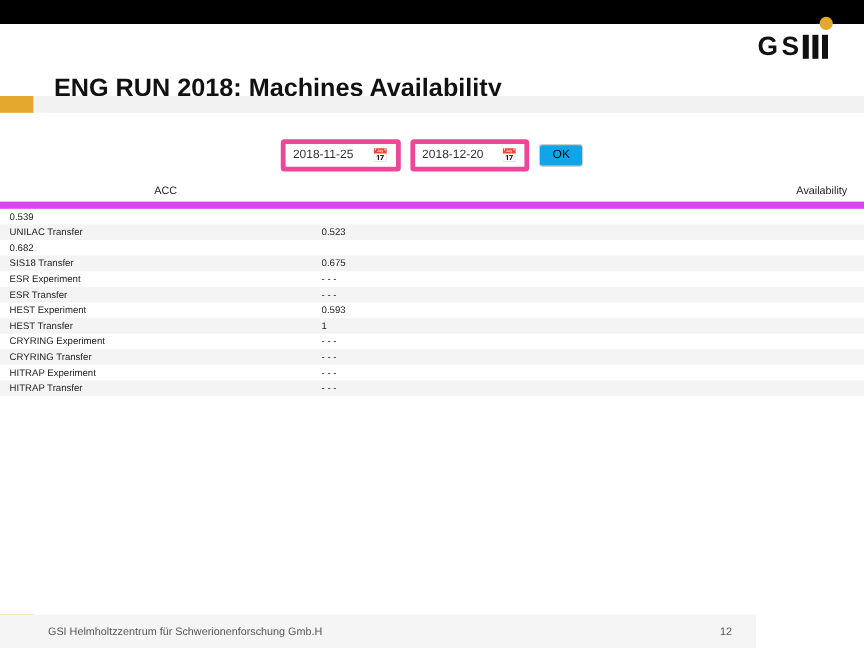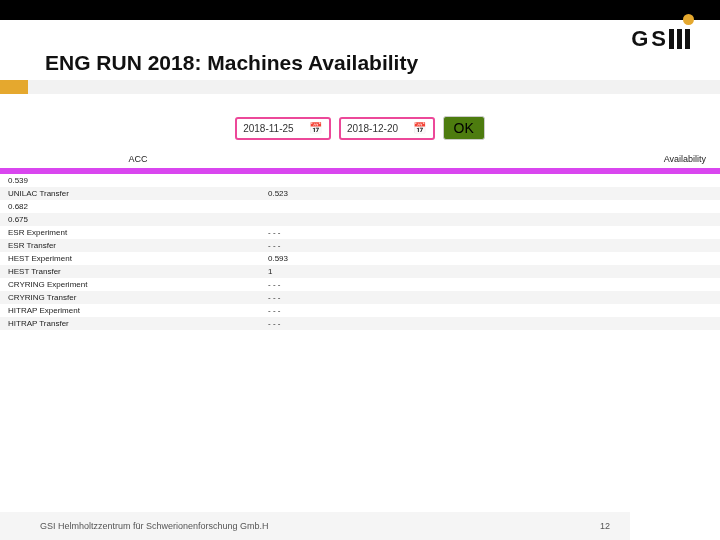--- a/index.html
+++ b/index.html
@@ -6,28 +6,28 @@
   html, body { width: 720px; height: 540px; font-family: Arial, Helvetica, sans-serif; background: #fff; overflow: hidden; }
   .slide { position: relative; width: 720px; height: 540px; }
   .topbar { position: absolute; top: 0; left: 0; width: 720px; height: 20px; background: #000; }
   .logo { position: absolute; top: 26px; right: 30px; display: flex; align-items: flex-end; gap: 3px; }
   .logo-dot { width: 11px; height: 11px; border-radius: 50%; background: #e5a82e; position: absolute; top: -12px; left: 52px; }
   .logo-text { font-weight: 900; font-size: 22px; letter-spacing: -1px; display: flex; align-items: center; gap: 4px; }
   .logo-g { color: #111; }
   .logo-s { color: #111; }
   .logo-bars { display: inline-flex; gap: 3px; }
   .logo-bars span { display: inline-block; width: 5px; height: 20px; background: #111; }
-  .title { position: absolute; top: 51px; left: 45px; font-size: 21px; font-weight: 700; color: #111; }
+  .title { position: absolute; top: 62px; left: 45px; font-size: 21px; font-weight: 700; color: #111; }
   .accent { position: absolute; top: 80px; left: 0; width: 28px; height: 14px; background: #e5a82e; }
   .headerbar { position: absolute; top: 80px; left: 28px; width: 692px; height: 14px; background: #f2f2f2; }
   .controls { position: absolute; top: 116px; left: 0; width: 720px; display: flex; justify-content: center; align-items: center; gap: 8px; font-size: 10px; }
-  .date-field { display: flex; align-items: center; border: 2px solid #ec4899; border-radius: 3px; padding: 3px 6px; gap: 6px; background: #fff; }
+  .date-field { display: flex; align-items: center; border: 4px solid #ec4899; border-radius: 3px; padding: 3px 6px; gap: 6px; background: #fff; }
   .date-field input { border: none; font-size: 10px; width: 60px; outline: none; color: #333; }
   .cal-icon { color: #e0a030; font-size: 11px; }
-  .ok-btn { border: 1px solid #ccc; border-radius: 3px; padding: 3px 10px; font-size: 14px; background: #4d7c0f; cursor: pointer; }
+  .ok-btn { border: 1px solid #ccc; border-radius: 3px; padding: 3px 10px; font-size: 10px; background: #0ea5e9; cursor: pointer; }
   .table-wrap { position: absolute; top: 150px; left: 0; width: 720px; }
   .thead { display: flex; font-size: 9px; font-weight: 400; color: #222; padding: 4px 8px 4px 8px; border-bottom: 6px solid #d946ef; justify-content: flex-end; }
   .thead .c1 { flex: 0 0 260px; text-align: center; }
   .thead .c2 { flex: 1; text-align: right; padding-right: 6px; }
   .row { display: flex; font-size: 8px; color: #222; padding: 2px 8px; height: 13px; align-items: center; }
   .row:nth-child(even) { background: #f4f4f4; }
   .row .c1 { flex: 0 0 260px; }
   .row .c2 { flex: 1; padding-right: 6px; }
   .footer { position: absolute; bottom: 0; left: 0; width: 630px; height: 28px; background: #f5f5f5; display: flex; align-items: center; justify-content: space-between; padding: 0 20px 0 40px; font-size: 9px; color: #555; }
   .footer-accent { position: absolute; left: 0; bottom: 0; width: 28px; height: 28px; background: #e5a82e; }
@@ -77,20 +77,21 @@
           <div class="c2">0.539</div>
         </div>
         <div class="row">
           <div class="c1">UNILAC Transfer</div>
           <div class="c2">0.523</div>
         </div>
         <div class="row">
           <div class="c2">0.682</div>
         </div>
         <div class="row">
+          <div class="c1">SIS18 Transfer</div>
           <div class="c2">0.675</div>
         </div>
         <div class="row">
           <div class="c1">ESR Experiment</div>
           <div class="c2">- - -</div>
         </div>
         <div class="row">
           <div class="c1">ESR Transfer</div>
           <div class="c2">- - -</div>
         </div>

